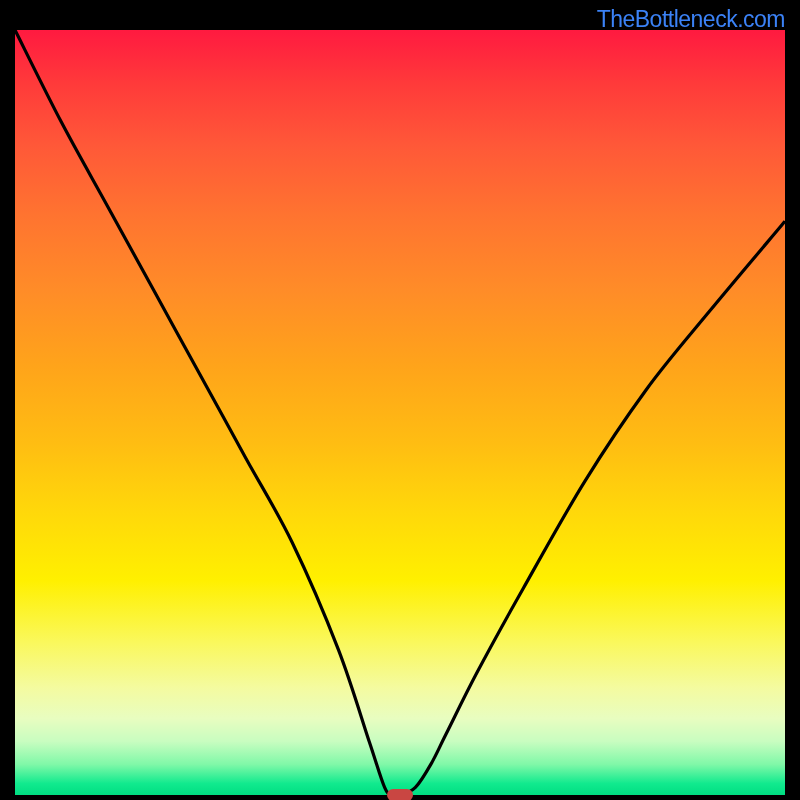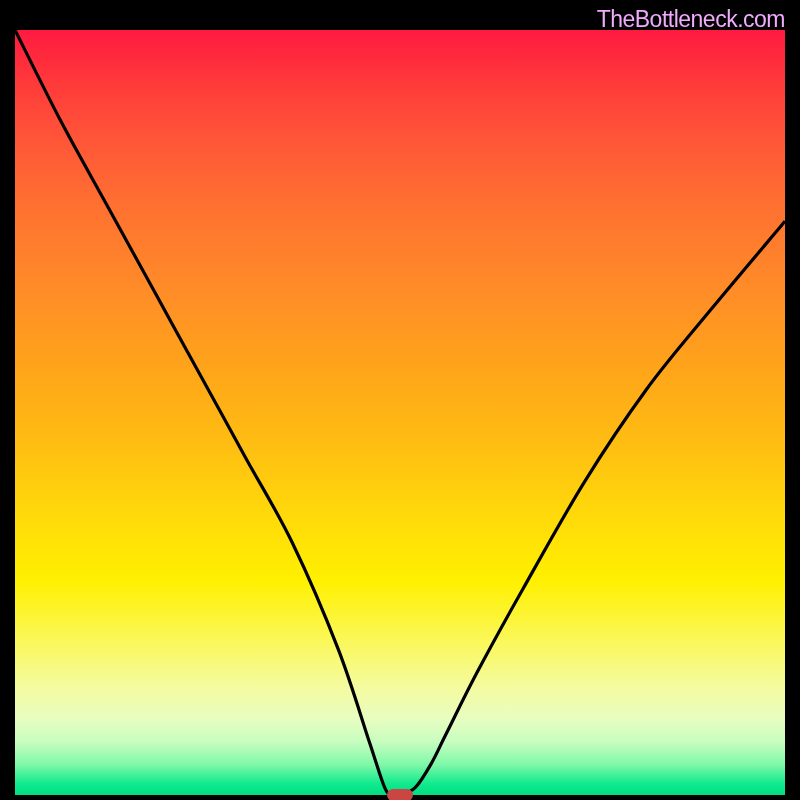--- a/index.html
+++ b/index.html
@@ -38,21 +38,21 @@
       #c8fdc0 93%,
       #80f8a8 96%,
       #11ea8e 98.5%,
       #00de82 100%
     );
   }
   .watermark {
     position: absolute;
     top: 6px;
     right: 15px;
-    color: #f0abfc;
+    color: #3b82f6;
     font-size: 23px;
     font-weight: 400;
     letter-spacing: -0.5px;
   }
   .marker {
     position: absolute;
     width: 26px;
     height: 12px;
     background: #c94642;
     border-radius: 6px;

